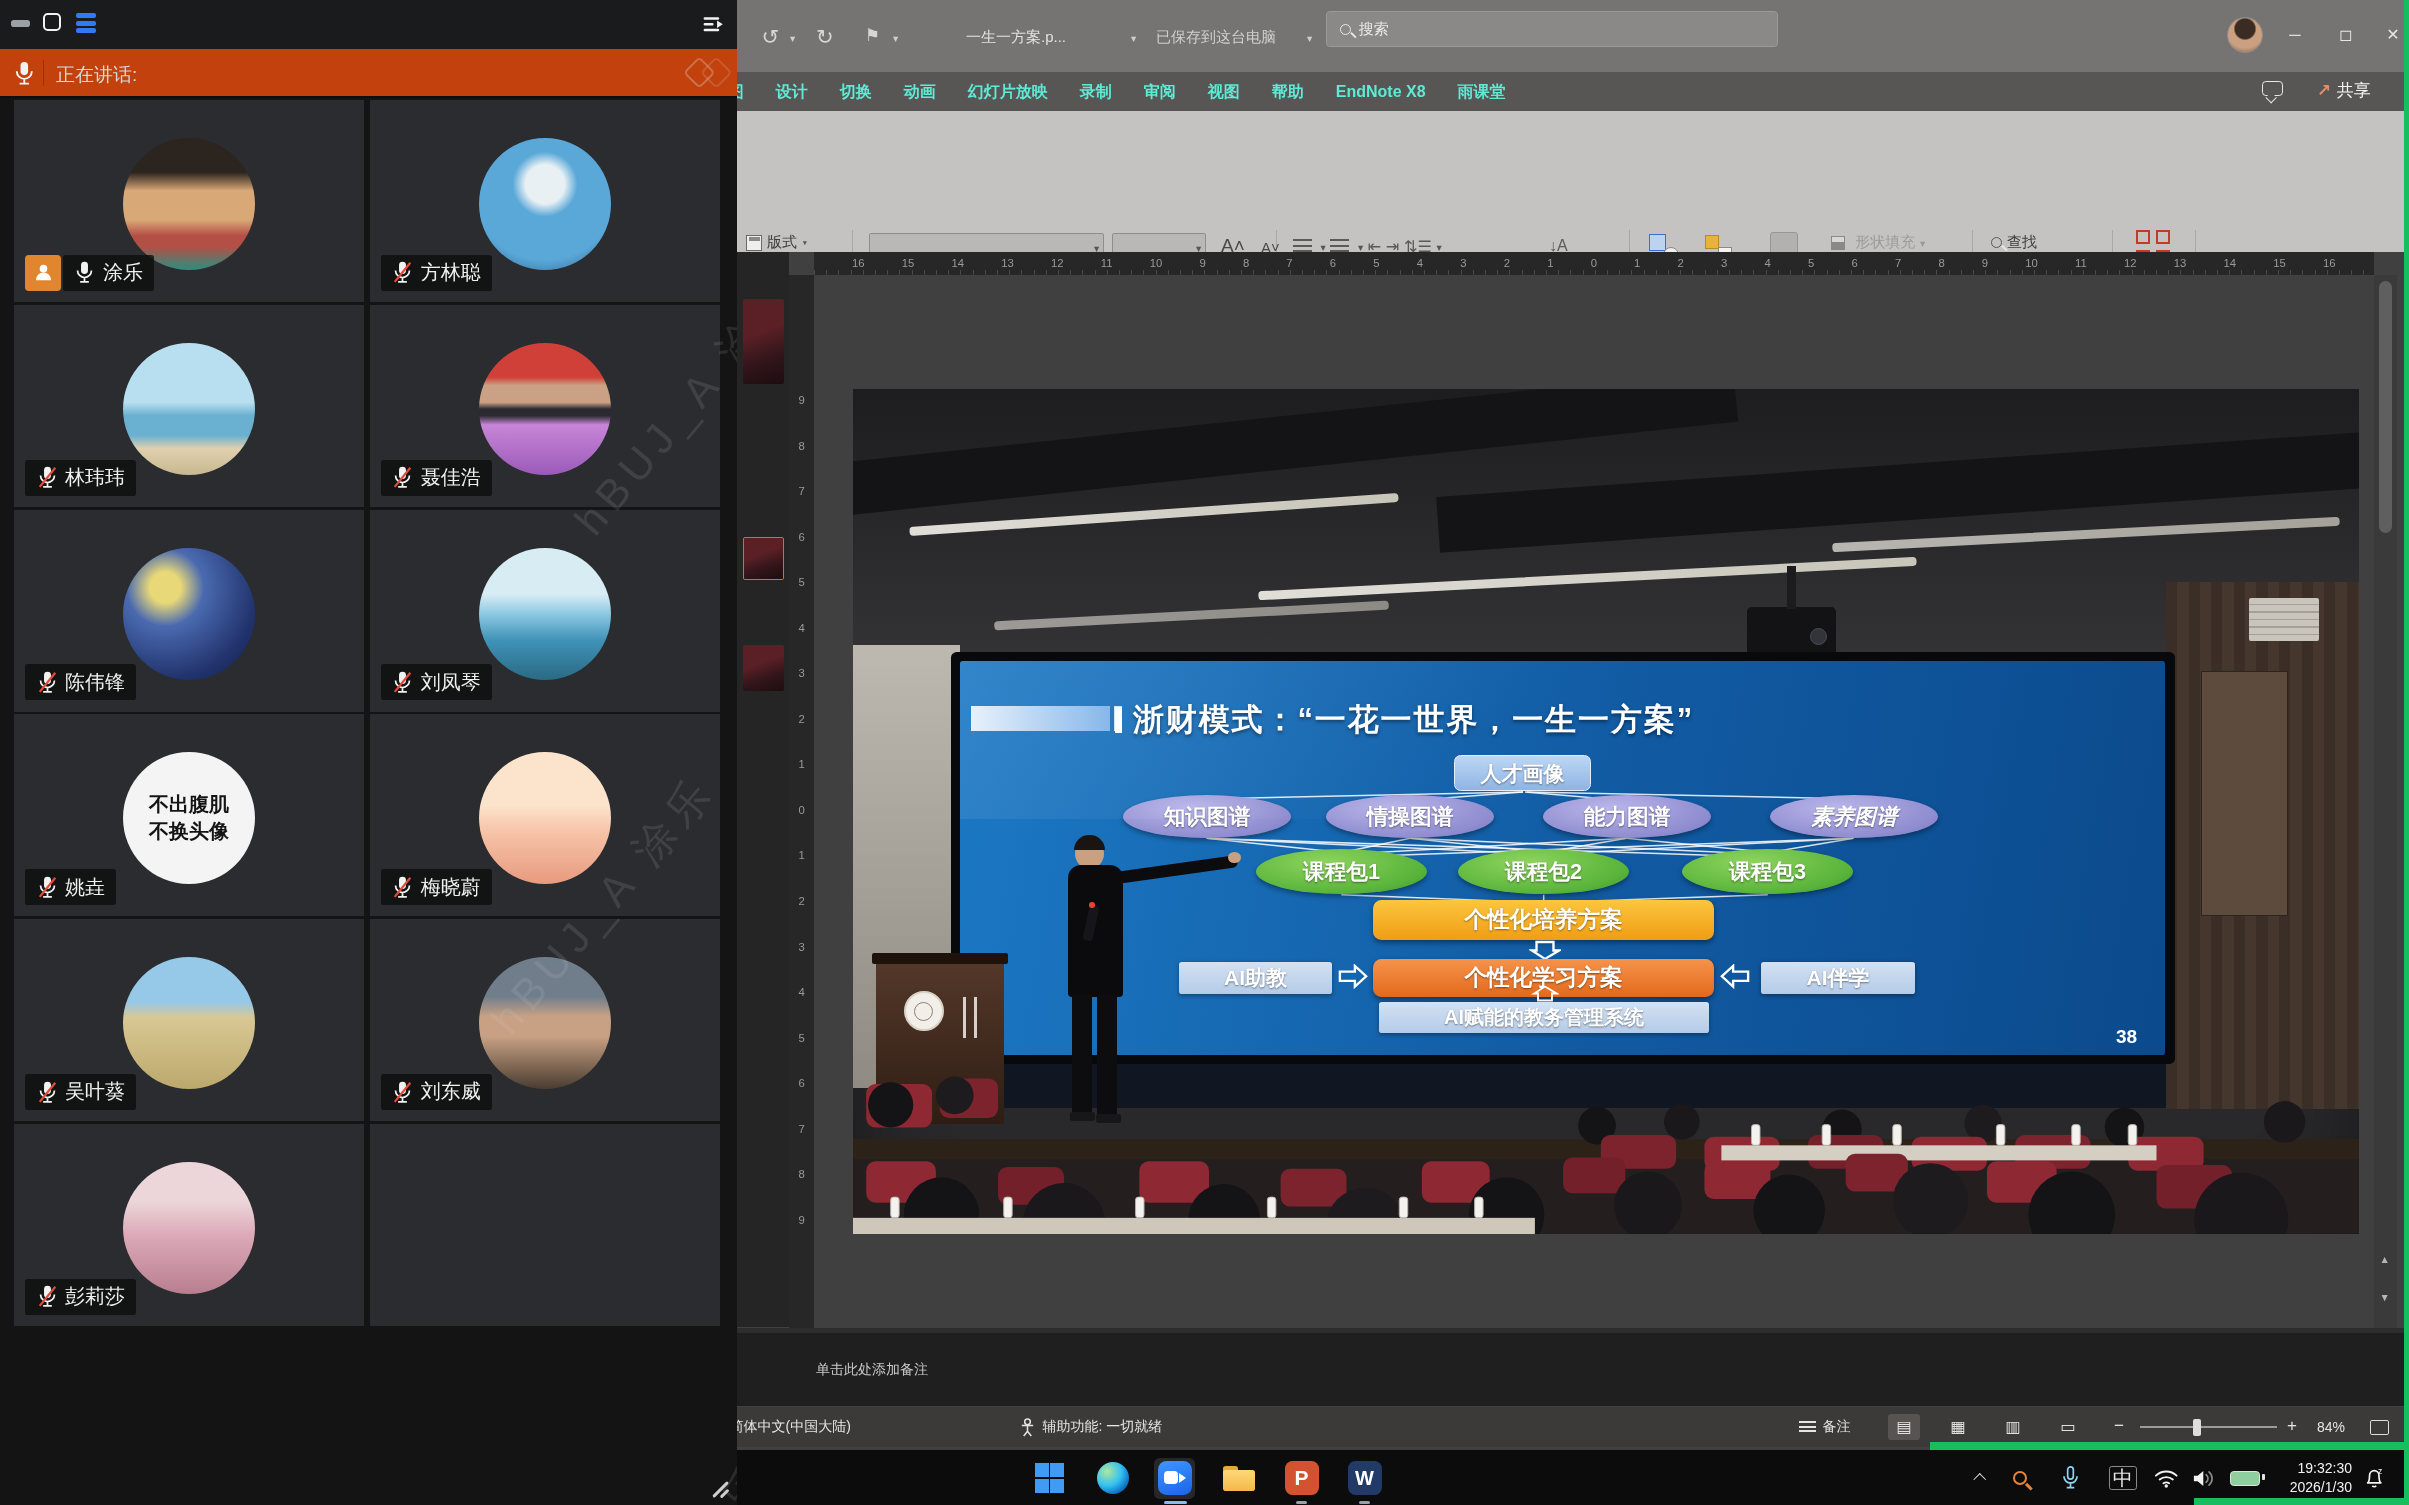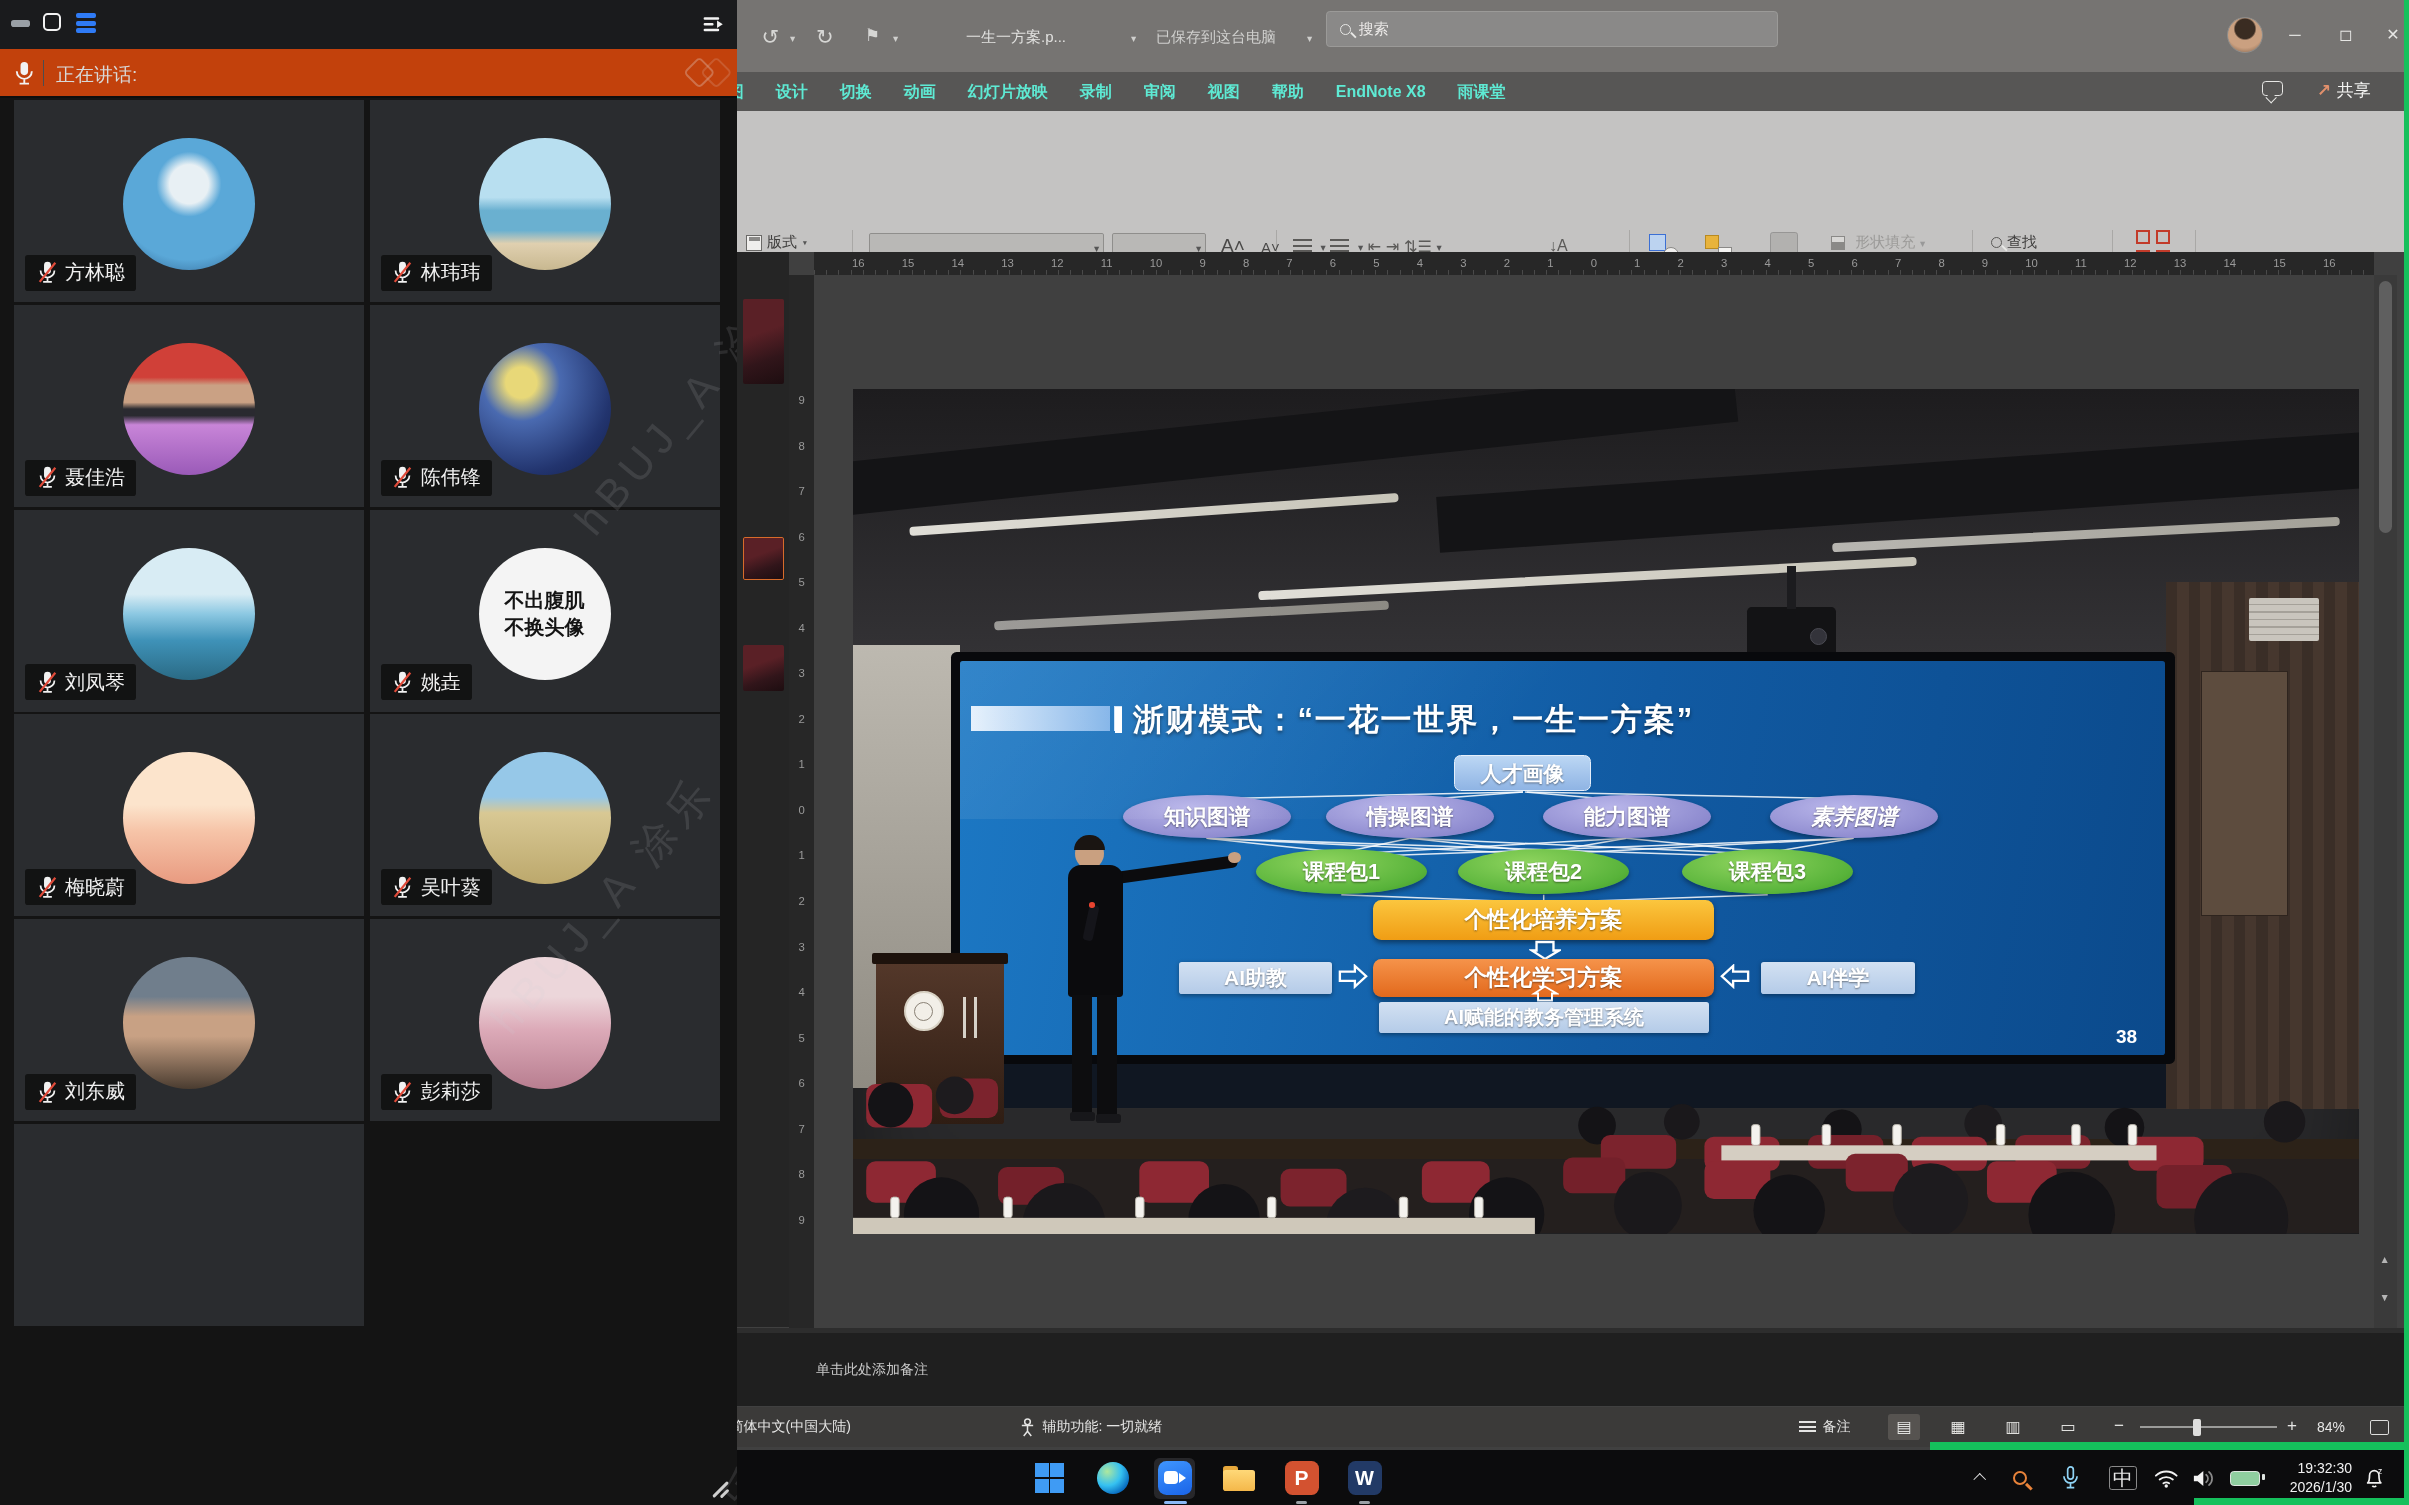--- a/index.html
+++ b/index.html
@@ -790,189 +790,210 @@
       <div class="speak-div"></div>
       <div class="speak-label">正在讲话:</div>
       <div class="ghost-logo">
         <i style="left:5.6px;top:4.7px;"></i>
           <i style="left:22.6px;top:4.7px;border-color:rgba(235,238,242,.3);"></i>
       </div>
     </div>
 
     <div class="grid">
 
-
-        <div class="tile" data-mic="muted" data-presenter="false">
-          <div class="avatar" style="background:radial-gradient(circle at 50% 35%,#e8f0f4 0 18%,#5aa8d8 30% 70%,#2a5a88 100%)">
+        <div class="tile" data-mic="live" data-presenter="true">
+          <div class="avatar" style="background:linear-gradient(180deg,#2c241e 0 26%,#d9a877 40% 62%,#b44f46 74% 82%,#2a8f7f 100%)">
             
           </div>
           <div class="tag">
-
+            <div class="badge">
+              <svg width="21" height="21" viewBox="0 0 22 22">
+                <circle cx="11" cy="7" r="4" fill="#fff"></circle>
+                <path d="M3,19 a8 8 0 0 1 16 0 z" fill="#fff"></path>
+              </svg>
+            </div>
             <div class="pill">
               <svg width="21" height="22.6" viewBox="0 0 24 26">
                 <rect x="8" y="1" width="8" height="14" rx="4" fill="#f2f2f2"></rect>
                 <path d="M4,11 a8 8 0 0 0 16 0 M12,19 v4 M7,24 h10" fill="none" stroke="#f2f2f2" stroke-width="2"></path>
                 <line class="mslash" x1="3" y1="24" x2="21" y2="2" stroke="#e04b3a" stroke-width="2.6"></line>
               </svg>
-              <span class="pname">方林聪</span>
-            </div>
-          </div>
-        </div>
-
+              <span class="pname">涂乐</span>
+            </div>
+          </div>
+        </div>
 
         <div class="tile" data-mic="muted" data-presenter="false">
-          <div class="avatar" style="background:linear-gradient(180deg,#b8dff0 0 45%,#6ab0d0 55% 70%,#e0d0b0 80%,#c8b890 100%)">
+          <div class="avatar" style="background:radial-gradient(circle at 50% 35%,#e8f0f4 0 18%,#5aa8d8 30% 70%,#2a5a88 100%)">
             
           </div>
           <div class="tag">
 
             <div class="pill">
               <svg width="21" height="22.6" viewBox="0 0 24 26">
                 <rect x="8" y="1" width="8" height="14" rx="4" fill="#f2f2f2"></rect>
                 <path d="M4,11 a8 8 0 0 0 16 0 M12,19 v4 M7,24 h10" fill="none" stroke="#f2f2f2" stroke-width="2"></path>
                 <line class="mslash" x1="3" y1="24" x2="21" y2="2" stroke="#e04b3a" stroke-width="2.6"></line>
               </svg>
-              <span class="pname">林玮玮</span>
-            </div>
-          </div>
-        </div>
+              <span class="pname">方林聪</span>
+            </div>
+          </div>
+        </div>
+
 
         <div class="tile" data-mic="muted" data-presenter="false">
-          <div class="avatar" style="background:linear-gradient(180deg,#d04038 0 26%,#caa184 32% 45%,#2a2a30 50% 55%,#c885d8 62%,#9a5ab8 100%)">
+          <div class="avatar" style="background:linear-gradient(180deg,#b8dff0 0 45%,#6ab0d0 55% 70%,#e0d0b0 80%,#c8b890 100%)">
             
           </div>
           <div class="tag">
 
             <div class="pill">
               <svg width="21" height="22.6" viewBox="0 0 24 26">
                 <rect x="8" y="1" width="8" height="14" rx="4" fill="#f2f2f2"></rect>
                 <path d="M4,11 a8 8 0 0 0 16 0 M12,19 v4 M7,24 h10" fill="none" stroke="#f2f2f2" stroke-width="2"></path>
                 <line class="mslash" x1="3" y1="24" x2="21" y2="2" stroke="#e04b3a" stroke-width="2.6"></line>
               </svg>
-              <span class="pname">聂佳浩</span>
+              <span class="pname">林玮玮</span>
             </div>
           </div>
         </div>
 
         <div class="tile" data-mic="muted" data-presenter="false">
-          <div class="avatar" style="background:radial-gradient(circle at 32% 30%,#e8d878 0 12%,#4a6ab0 30%,#22346e 70%,#101c48 100%)">
+          <div class="avatar" style="background:linear-gradient(180deg,#d04038 0 26%,#caa184 32% 45%,#2a2a30 50% 55%,#c885d8 62%,#9a5ab8 100%)">
             
           </div>
           <div class="tag">
 
             <div class="pill">
               <svg width="21" height="22.6" viewBox="0 0 24 26">
                 <rect x="8" y="1" width="8" height="14" rx="4" fill="#f2f2f2"></rect>
                 <path d="M4,11 a8 8 0 0 0 16 0 M12,19 v4 M7,24 h10" fill="none" stroke="#f2f2f2" stroke-width="2"></path>
                 <line class="mslash" x1="3" y1="24" x2="21" y2="2" stroke="#e04b3a" stroke-width="2.6"></line>
               </svg>
-              <span class="pname">陈伟锋</span>
+              <span class="pname">聂佳浩</span>
             </div>
           </div>
         </div>
 
         <div class="tile" data-mic="muted" data-presenter="false">
-          <div class="avatar" style="background:linear-gradient(180deg,#d8ecf4 0 35%,#8cc8e2 50%,#3f92b8 70%,#2a6a84 100%)">
+          <div class="avatar" style="background:radial-gradient(circle at 32% 30%,#e8d878 0 12%,#4a6ab0 30%,#22346e 70%,#101c48 100%)">
             
           </div>
           <div class="tag">
 
             <div class="pill">
               <svg width="21" height="22.6" viewBox="0 0 24 26">
                 <rect x="8" y="1" width="8" height="14" rx="4" fill="#f2f2f2"></rect>
                 <path d="M4,11 a8 8 0 0 0 16 0 M12,19 v4 M7,24 h10" fill="none" stroke="#f2f2f2" stroke-width="2"></path>
                 <line class="mslash" x1="3" y1="24" x2="21" y2="2" stroke="#e04b3a" stroke-width="2.6"></line>
               </svg>
-              <span class="pname">刘凤琴</span>
+              <span class="pname">陈伟锋</span>
             </div>
           </div>
         </div>
 
         <div class="tile" data-mic="muted" data-presenter="false">
-          <div class="avatar" style="background:#f4f4f4">
-            <div class="avatar-sub">不出腹肌
-不换头像</div>
+          <div class="avatar" style="background:linear-gradient(180deg,#d8ecf4 0 35%,#8cc8e2 50%,#3f92b8 70%,#2a6a84 100%)">
+            
           </div>
           <div class="tag">
 
             <div class="pill">
               <svg width="21" height="22.6" viewBox="0 0 24 26">
                 <rect x="8" y="1" width="8" height="14" rx="4" fill="#f2f2f2"></rect>
                 <path d="M4,11 a8 8 0 0 0 16 0 M12,19 v4 M7,24 h10" fill="none" stroke="#f2f2f2" stroke-width="2"></path>
                 <line class="mslash" x1="3" y1="24" x2="21" y2="2" stroke="#e04b3a" stroke-width="2.6"></line>
               </svg>
-              <span class="pname">姚垚</span>
+              <span class="pname">刘凤琴</span>
             </div>
           </div>
         </div>
 
         <div class="tile" data-mic="muted" data-presenter="false">
-          <div class="avatar" style="background:linear-gradient(180deg,#fce4cc 0 40%,#f6c4a8 60%,#e89a80 100%)">
-            
+          <div class="avatar" style="background:#f4f4f4">
+            <div class="avatar-sub">不出腹肌
+不换头像</div>
           </div>
           <div class="tag">
 
             <div class="pill">
               <svg width="21" height="22.6" viewBox="0 0 24 26">
                 <rect x="8" y="1" width="8" height="14" rx="4" fill="#f2f2f2"></rect>
                 <path d="M4,11 a8 8 0 0 0 16 0 M12,19 v4 M7,24 h10" fill="none" stroke="#f2f2f2" stroke-width="2"></path>
                 <line class="mslash" x1="3" y1="24" x2="21" y2="2" stroke="#e04b3a" stroke-width="2.6"></line>
               </svg>
-              <span class="pname">梅晓蔚</span>
-            </div>
-          </div>
-        </div>
-
+              <span class="pname">姚垚</span>
+            </div>
+          </div>
+        </div>
 
         <div class="tile" data-mic="muted" data-presenter="false">
-          <div class="avatar" style="background:linear-gradient(180deg,#96c8e8 0 34%,#d8c894 46%,#bca86c 100%)">
+          <div class="avatar" style="background:linear-gradient(180deg,#fce4cc 0 40%,#f6c4a8 60%,#e89a80 100%)">
             
           </div>
           <div class="tag">
 
             <div class="pill">
               <svg width="21" height="22.6" viewBox="0 0 24 26">
                 <rect x="8" y="1" width="8" height="14" rx="4" fill="#f2f2f2"></rect>
                 <path d="M4,11 a8 8 0 0 0 16 0 M12,19 v4 M7,24 h10" fill="none" stroke="#f2f2f2" stroke-width="2"></path>
                 <line class="mslash" x1="3" y1="24" x2="21" y2="2" stroke="#e04b3a" stroke-width="2.6"></line>
               </svg>
-              <span class="pname">吴叶葵</span>
-            </div>
-          </div>
-        </div>
+              <span class="pname">梅晓蔚</span>
+            </div>
+          </div>
+        </div>
+
 
         <div class="tile" data-mic="muted" data-presenter="false">
-          <div class="avatar" style="background:linear-gradient(180deg,#707e8c 0 30%,#c8a184 45% 60%,#4a3c30 100%)">
+          <div class="avatar" style="background:linear-gradient(180deg,#96c8e8 0 34%,#d8c894 46%,#bca86c 100%)">
             
           </div>
           <div class="tag">
 
             <div class="pill">
               <svg width="21" height="22.6" viewBox="0 0 24 26">
                 <rect x="8" y="1" width="8" height="14" rx="4" fill="#f2f2f2"></rect>
                 <path d="M4,11 a8 8 0 0 0 16 0 M12,19 v4 M7,24 h10" fill="none" stroke="#f2f2f2" stroke-width="2"></path>
                 <line class="mslash" x1="3" y1="24" x2="21" y2="2" stroke="#e04b3a" stroke-width="2.6"></line>
               </svg>
-              <span class="pname">刘东威</span>
+              <span class="pname">吴叶葵</span>
             </div>
           </div>
         </div>
 
         <div class="tile" data-mic="muted" data-presenter="false">
-          <div class="avatar" style="background:linear-gradient(180deg,#ecd6da 0 30%,#dcaab8 55%,#b87e90 100%)">
+          <div class="avatar" style="background:linear-gradient(180deg,#707e8c 0 30%,#c8a184 45% 60%,#4a3c30 100%)">
             
           </div>
           <div class="tag">
 
             <div class="pill">
               <svg width="21" height="22.6" viewBox="0 0 24 26">
                 <rect x="8" y="1" width="8" height="14" rx="4" fill="#f2f2f2"></rect>
                 <path d="M4,11 a8 8 0 0 0 16 0 M12,19 v4 M7,24 h10" fill="none" stroke="#f2f2f2" stroke-width="2"></path>
                 <line class="mslash" x1="3" y1="24" x2="21" y2="2" stroke="#e04b3a" stroke-width="2.6"></line>
               </svg>
+              <span class="pname">刘东威</span>
+            </div>
+          </div>
+        </div>
+
+        <div class="tile" data-mic="muted" data-presenter="false">
+          <div class="avatar" style="background:linear-gradient(180deg,#ecd6da 0 30%,#dcaab8 55%,#b87e90 100%)">
+            
+          </div>
+          <div class="tag">
+
+            <div class="pill">
+              <svg width="21" height="22.6" viewBox="0 0 24 26">
+                <rect x="8" y="1" width="8" height="14" rx="4" fill="#f2f2f2"></rect>
+                <path d="M4,11 a8 8 0 0 0 16 0 M12,19 v4 M7,24 h10" fill="none" stroke="#f2f2f2" stroke-width="2"></path>
+                <line class="mslash" x1="3" y1="24" x2="21" y2="2" stroke="#e04b3a" stroke-width="2.6"></line>
+              </svg>
               <span class="pname">彭莉莎</span>
             </div>
           </div>
         </div>
 
       <div class="tile"></div>
     </div>
 
     <span class="wm" style="left:527px;top:377px;">hBUJ_A 涂乐</span>
     <span class="wm" style="left:443px;top:876px;">hBUJ_A 涂乐</span>

